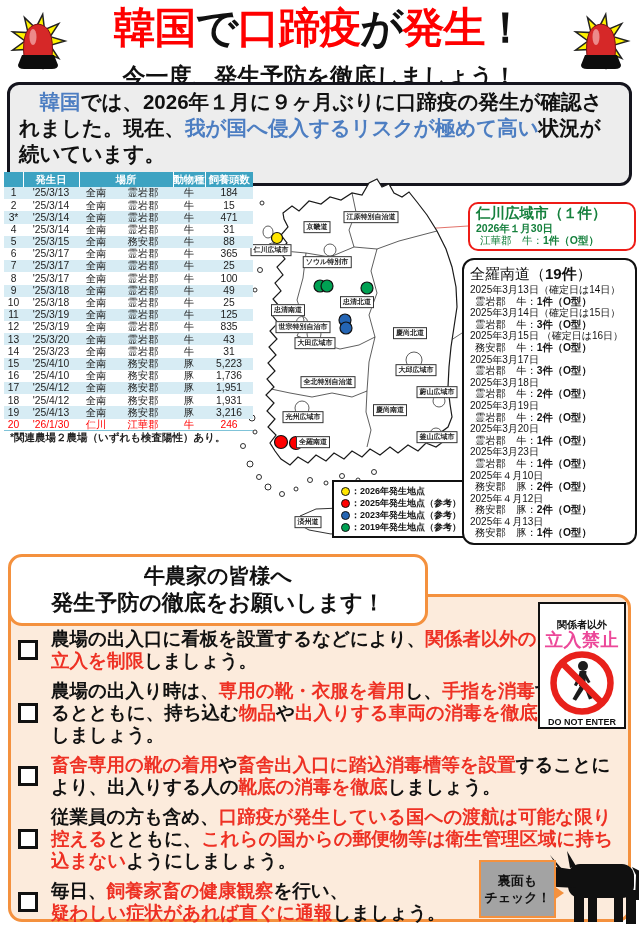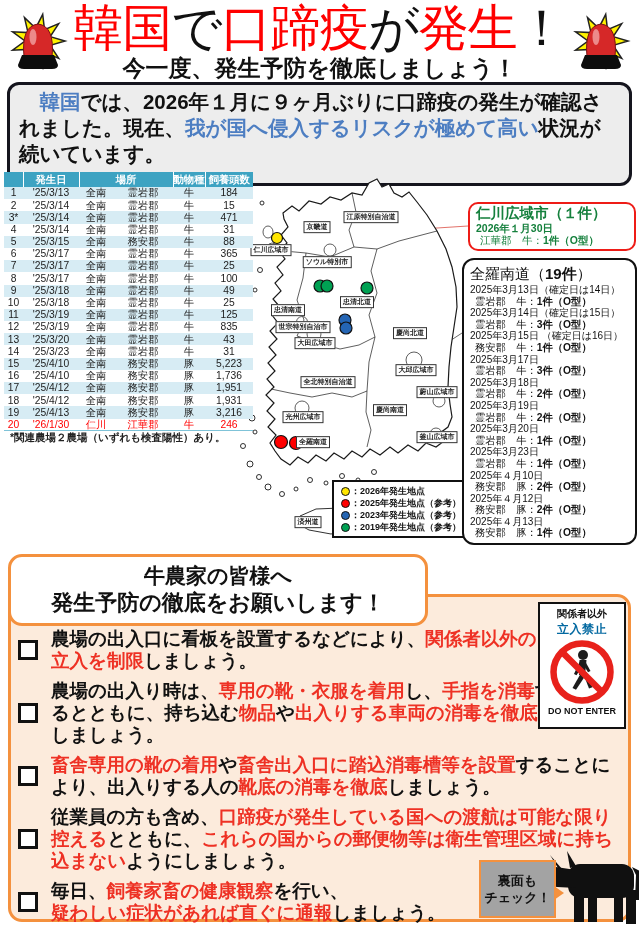--- a/index.html
+++ b/index.html
@@ -12,21 +12,21 @@
   .seg-k{ color:inherit; }
   .seg-red{ color:#ff0000; }
   .seg-blue{ color:#4d7ec2; }
   .seg-r{ color:#ee3124; }
 
   
   #header{ position:absolute; left:0; top:0; width:639px; height:80px;
     display:flex; align-items:center; justify-content:space-between; padding:2px 8px 0; }
   .siren{ width:60px; height:72px; flex:none; }
   .title-wrap{ flex:1; text-align:center; }
-  .main-title{ margin:4px; font-size:50px; font-weight:normal; line-height:46px; letter-spacing:-1px; white-space:nowrap; }
+  .main-title{ margin:12px; font-size:42px; font-weight:bold; line-height:46px; letter-spacing:-1px; white-space:nowrap; }
   .sub-title{ font-size:23px; font-weight:bold; line-height:27px; white-space:nowrap; }
 
   
   #intro{ position:absolute; left:7px; top:82px; width:625px; height:104px;
     border:3px solid #15151e; border-radius:12px; background:#ededed;
     padding:4px 9px; font-size:20.5px; font-weight:bold; line-height:26px; }
 
   
   #middle{ position:absolute; left:0; top:172px; width:639px; height:376px; }
   #map-svg{ position:absolute; left:0; top:0; width:639px; height:376px; }
@@ -79,23 +79,23 @@
 
   #checklist{ position:absolute; left:18px; top:80px; width:606px; z-index:2;
     display:flex; flex-direction:column; gap:8px; }
   .check-item{ display:flex; align-items:center; }
   .check-item.narrow{ padding-right:70px; }
   .checkbox{ width:20px; height:20px; border:3.5px solid #111; background:#fff; flex:none; }
   .check-text{ margin-left:13px; font-size:18.5px; font-weight:bold; line-height:22px; color:#111; }
 
   #sign{ position:absolute; left:538px; top:54px; width:88px; height:127px;
     background:#fff; border:2px solid #111; z-index:3;
-    display:flex; flex-direction:column; align-items:center; padding-top:4px; }
+    display:flex; flex-direction:column; align-items:center; padding-top:15px; }
   .sign-top{ font-size:10px; font-weight:bold; line-height:11px; }
-  .sign-main{ font-size:12px; font-weight:bold; color:#0369a1; line-height:20px; letter-spacing:0.5px; white-space:nowrap; }
+  .sign-main{ font-size:18px; font-weight:bold; color:#ec4899; line-height:20px; letter-spacing:0.5px; white-space:nowrap; }
   .sign-bottom{ font-size:9px; font-weight:bold; margin-top:1px; white-space:nowrap; }
 
   #back-box{ position:absolute; left:479px; top:312px; width:77px; height:58px;
     border:2.5px solid #f4913e; background:#a3a3a3; z-index:5;
     display:flex; flex-direction:column; align-items:center; justify-content:center; }
   #back-box::after{ content:""; position:absolute; right:-10px; top:24px; width:0; height:0;
     border-top:7px solid transparent; border-bottom:7px solid transparent; border-left:10px solid #f4913e; }
   .back-line{ font-size:13px; font-weight:bold; line-height:17px; white-space:nowrap; }
   #cow{ position:absolute; left:542px; top:294px; z-index:4; }
 </style>

